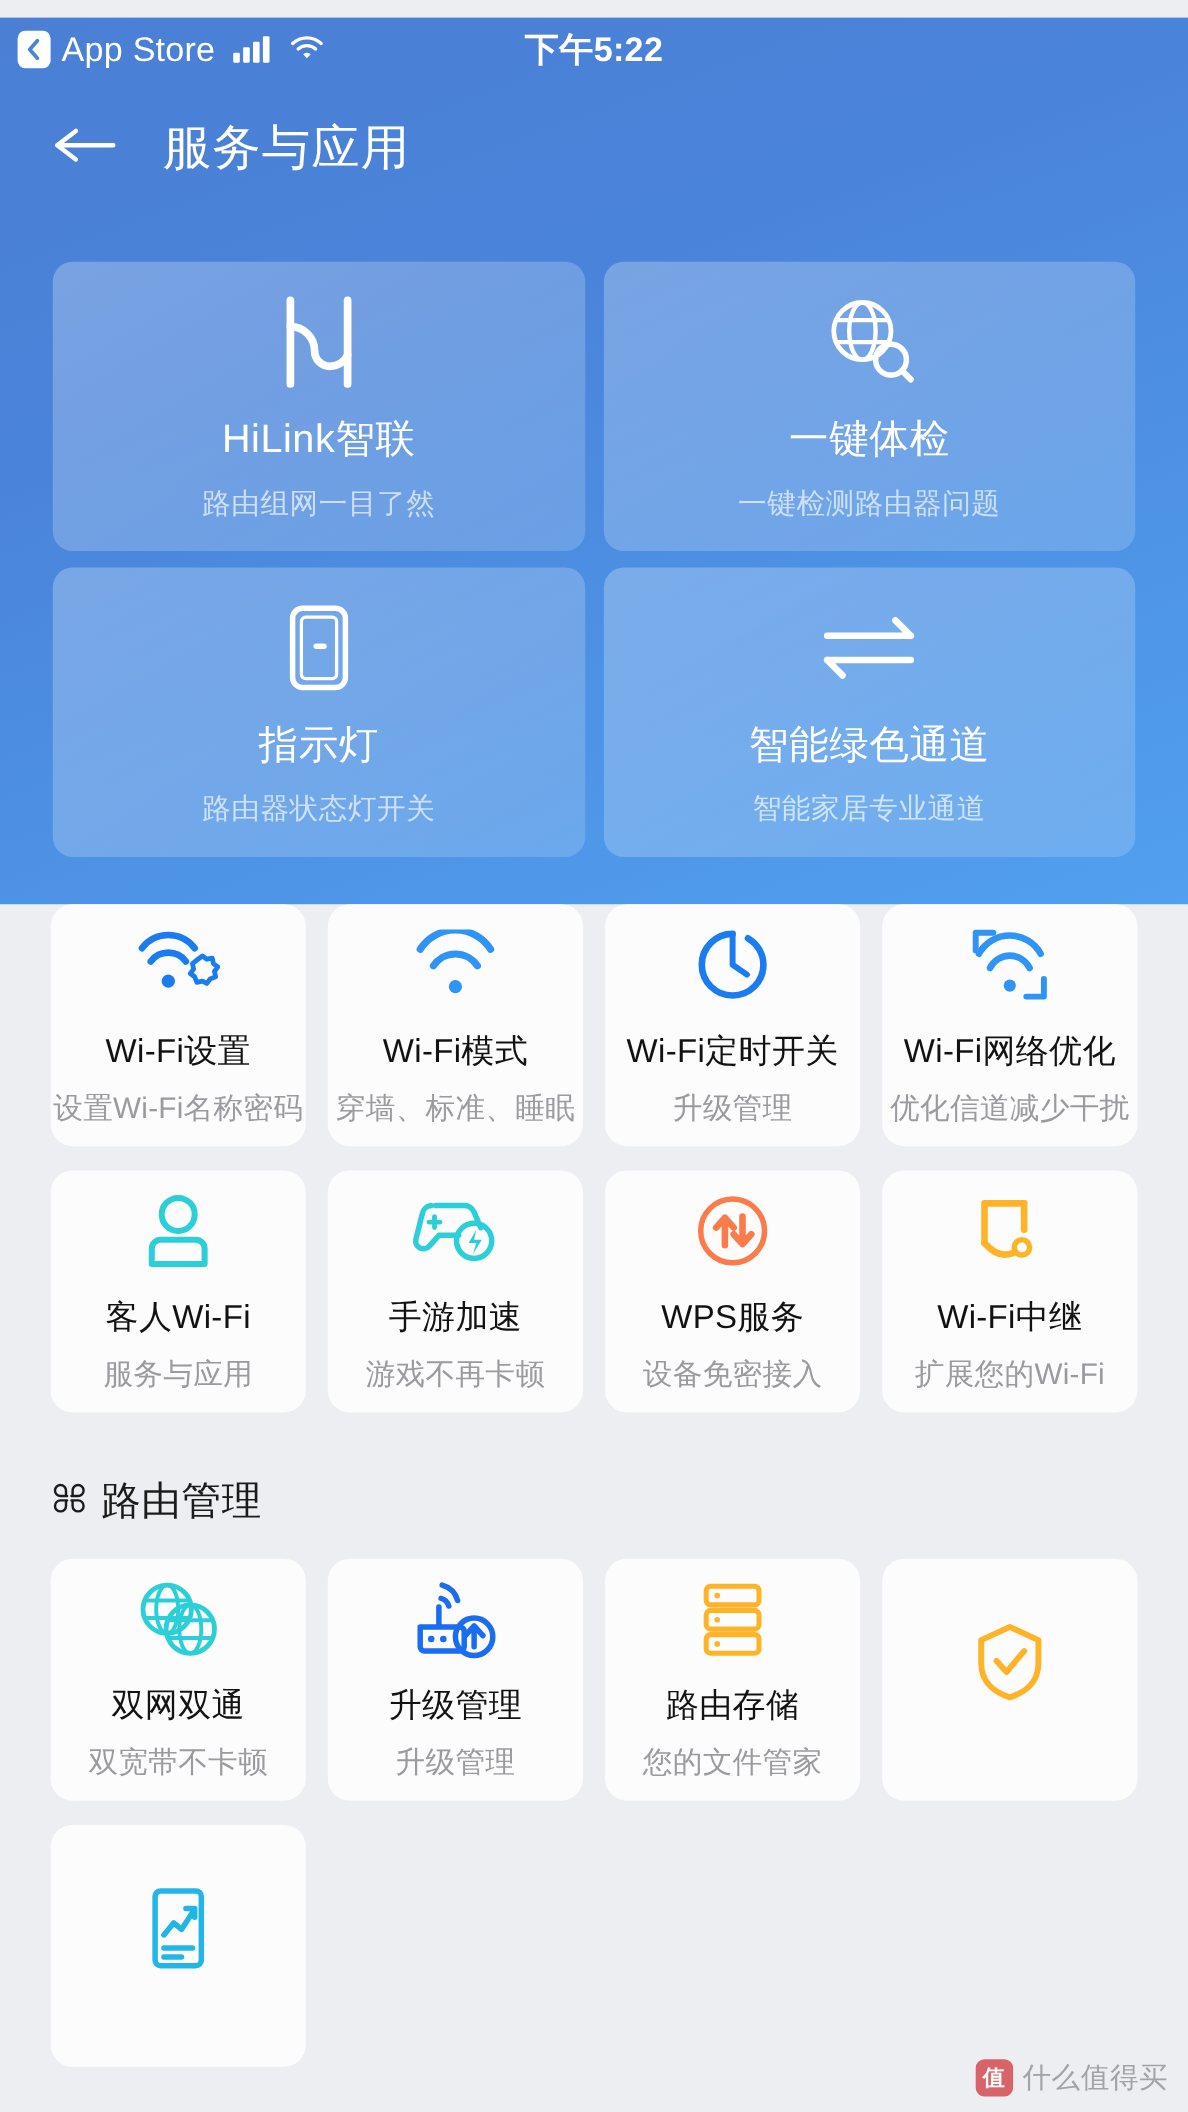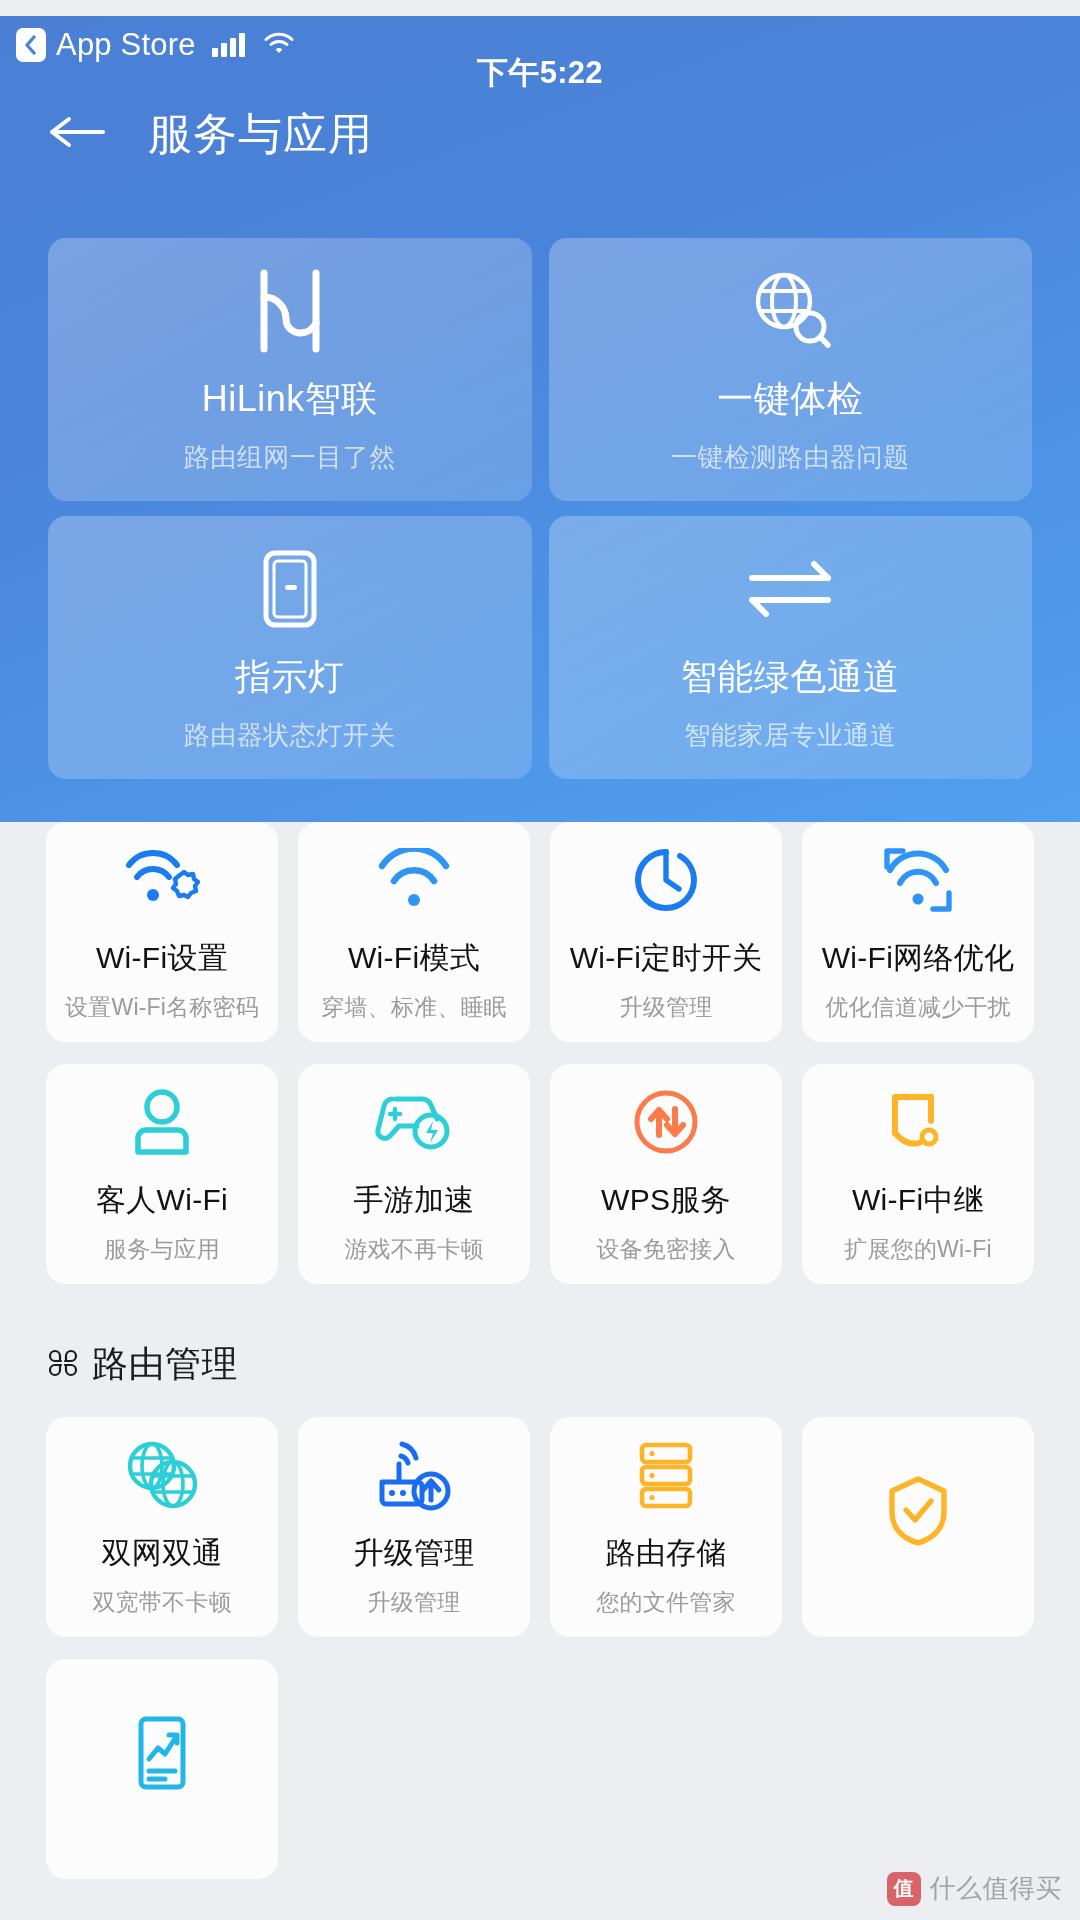--- a/index.html
+++ b/index.html
@@ -30,21 +30,21 @@
   .sig{ display:flex; align-items:flex-end; gap:3px; height:24px; margin-left:6px; }
   .sig i{ display:block; width:6px; background:#fff; border-radius:1px; }
   .sig i:nth-child(1){height:9px}
   .sig i:nth-child(2){height:14px}
   .sig i:nth-child(3){height:19px}
   .sig i:nth-child(4){height:24px}
   .wifi-status{ margin-left:8px; }
   .sb-center{
     position:absolute; left:0; right:0; top:0; height:58px;
     display:flex; align-items:center; justify-content:center;
-    font-size:31px; font-weight:600; letter-spacing:.3px;margin-top:28px;
+    font-size:31px; font-weight:600; letter-spacing:.3px;
   }
   .sb-right{
     position:absolute; right:18px; top:0; height:58px;
     display:flex; align-items:center; gap:11px;
   }
   .sb-batt-text{ font-size:30px; }
   .battery{
     width:56px;height:27px;border:2.6px solid rgba(255,255,255,.92);
     border-radius:8px; position:relative; padding:3px;
   }
@@ -85,21 +85,21 @@
   .grid4{
     display:grid; grid-template-columns:repeat(4,1fr); gap:22px 20px;
     padding:0 46px;
   }
   .tile{
     background:#fcfcfd; border-radius:20px; height:220px;
     display:flex; flex-direction:column; align-items:center; justify-content:center;
   }
   .tile .ic{ height:76px; display:flex; align-items:center; justify-content:center; }
   .tile .t{ font-size:30px; color:#121212; font-weight:500; margin-top:20px; letter-spacing:.3px; white-space:nowrap; }
-  .tile .s{ font-size:23px; color:#9b9b9f; margin-top:13px; letter-spacing:.2px; white-space:nowrap; }
+  .tile .s{ font-size:27px; color:#9b9b9f; margin-top:13px; letter-spacing:.2px; white-space:nowrap; }
 
   
   .watermark{
     position:absolute; right:18px; bottom:14px;
     display:flex; align-items:center; gap:9px; opacity:.75;
   }
   .wm-badge{
     width:34px;height:34px;border-radius:8px;background:#d2363c;color:#fff;
     font-size:20px;display:flex;align-items:center;justify-content:center;font-weight:700;
   }

